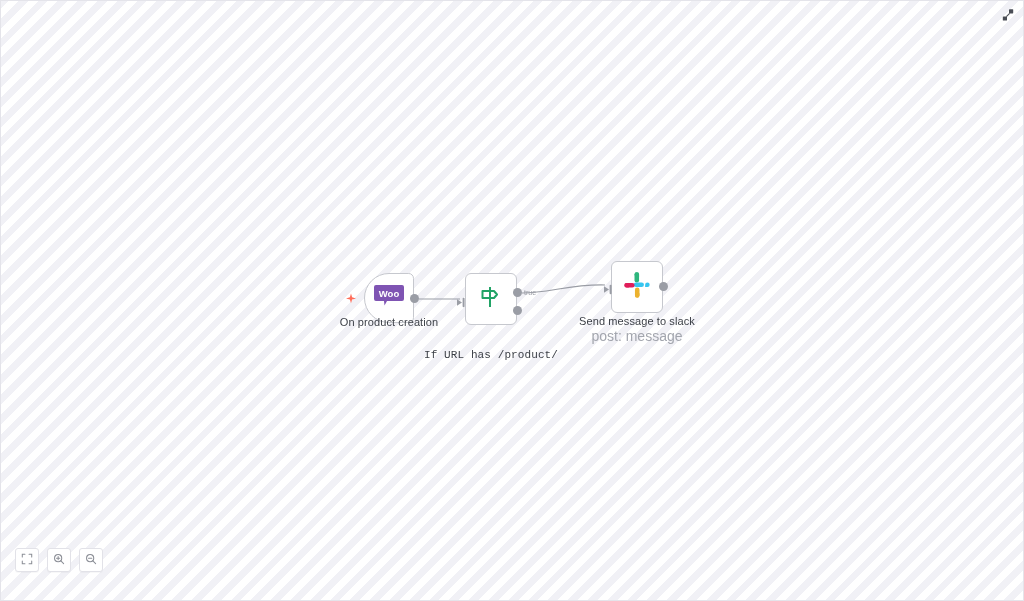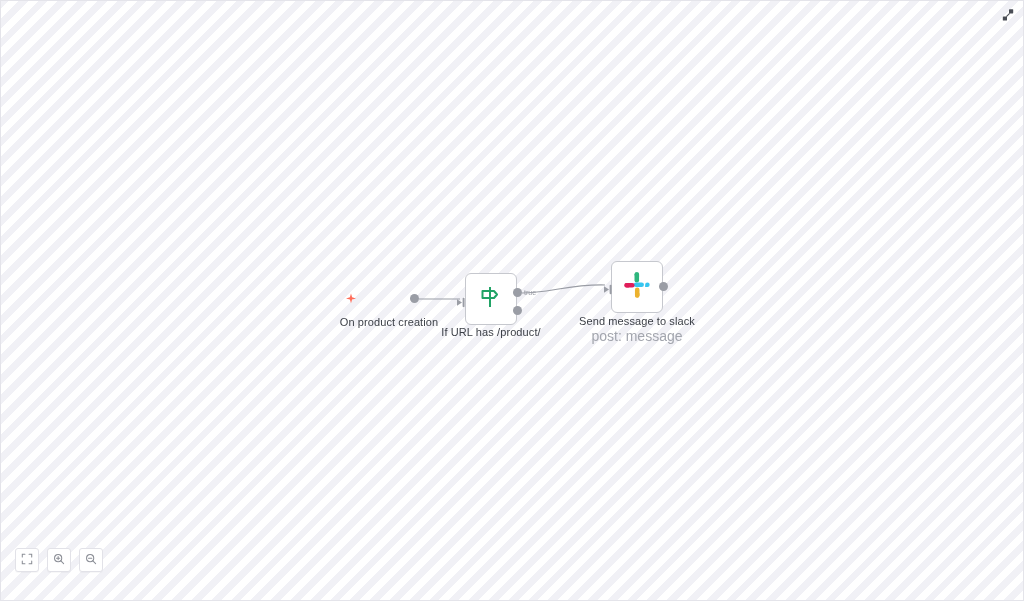--- a/index.html
+++ b/index.html
@@ -155,41 +155,49 @@
   </svg>
 
   <div id="nodes-layer">
 
     <div class="bolt-icon" style="left:344px; top:292px;">
       <svg viewBox="0 0 12 14" width="12" height="14">
         <path d="M6 0.5 L7.1 4.3 L11 5.4 L7.1 6.5 L6 10.3 L4.9 6.5 L1 5.4 L4.9 4.3 Z" fill="#ff6d5a"></path>
       </svg>
     </div>
 
+    <div class="node trigger" style="left:363px; top:272px; width:50px; height:50px;">
+      <span>
+        <svg width="30" height="22" viewBox="0 0 30 22">
+          <path d="M2 0 H28 A2 2 0 0 1 30 2 V14 A2 2 0 0 1 28 16 H13 L10.5 20.5 L10 16 H2 A2 2 0 0 1 0 14 V2 A2 2 0 0 1 2 0 Z" fill="#7f54b3"></path>
+          <text x="15" y="12" font-family="&quot;Liberation Sans&quot;, sans-serif" font-size="9.5" font-weight="bold" fill="#ffffff" text-anchor="middle">Woo</text>
+        </svg>
+      </span>
+    </div>
     <div class="node-label" style="left:388px; top:315px;">On product creation</div>
     <div class="out-dot" style="left:409px; top:293px;"></div>
 
     <div class="in-arrow" style="left:456px; top:293px;">
       <svg viewBox="0 0 11 11" width="11" height="11">
         <path d="M0 2.3 L5 5.5 L0 8.7 Z" fill="#9a9da5"></path>
         <rect x="5.6" y="0.8" width="2" height="9.4" rx="1" fill="#9a9da5"></rect>
       </svg>
     </div>
 
     <div class="node standard" style="left:464px; top:272px; width:52px; height:52px;">
       <span>
         <svg width="26" height="26" viewBox="0 0 26 26">
           <g stroke="#21a366" stroke-width="2" fill="none" stroke-linejoin="round">
             <path d="M12 3 V23"></path>
             <path d="M4.5 7 H16 L19 10.5 L16 14 H4.5 Z"></path>
           </g>
         </svg>
       </span>
     </div>
-    <div class="node-label" style="left:490px; top:325px;">If URL has /product/</div>
+    <div class="node-label" style="left:490px; top:348px;font-family:Liberation Mono, monospace;">If URL has /product/</div>
 
     <div class="out-dot" style="left:512px; top:287px;"></div>
     <div class="port-label" style="left:523px; top:288px;">true</div>
     <div class="out-dot" style="left:512px; top:305px;"></div>
 
     <div class="in-arrow" style="left:603px; top:280px;">
       <svg viewBox="0 0 11 11" width="11" height="11">
         <path d="M0 2.3 L5 5.5 L0 8.7 Z" fill="#9a9da5"></path>
         <rect x="5.6" y="0.8" width="2" height="9.4" rx="1" fill="#9a9da5"></rect>
       </svg>

